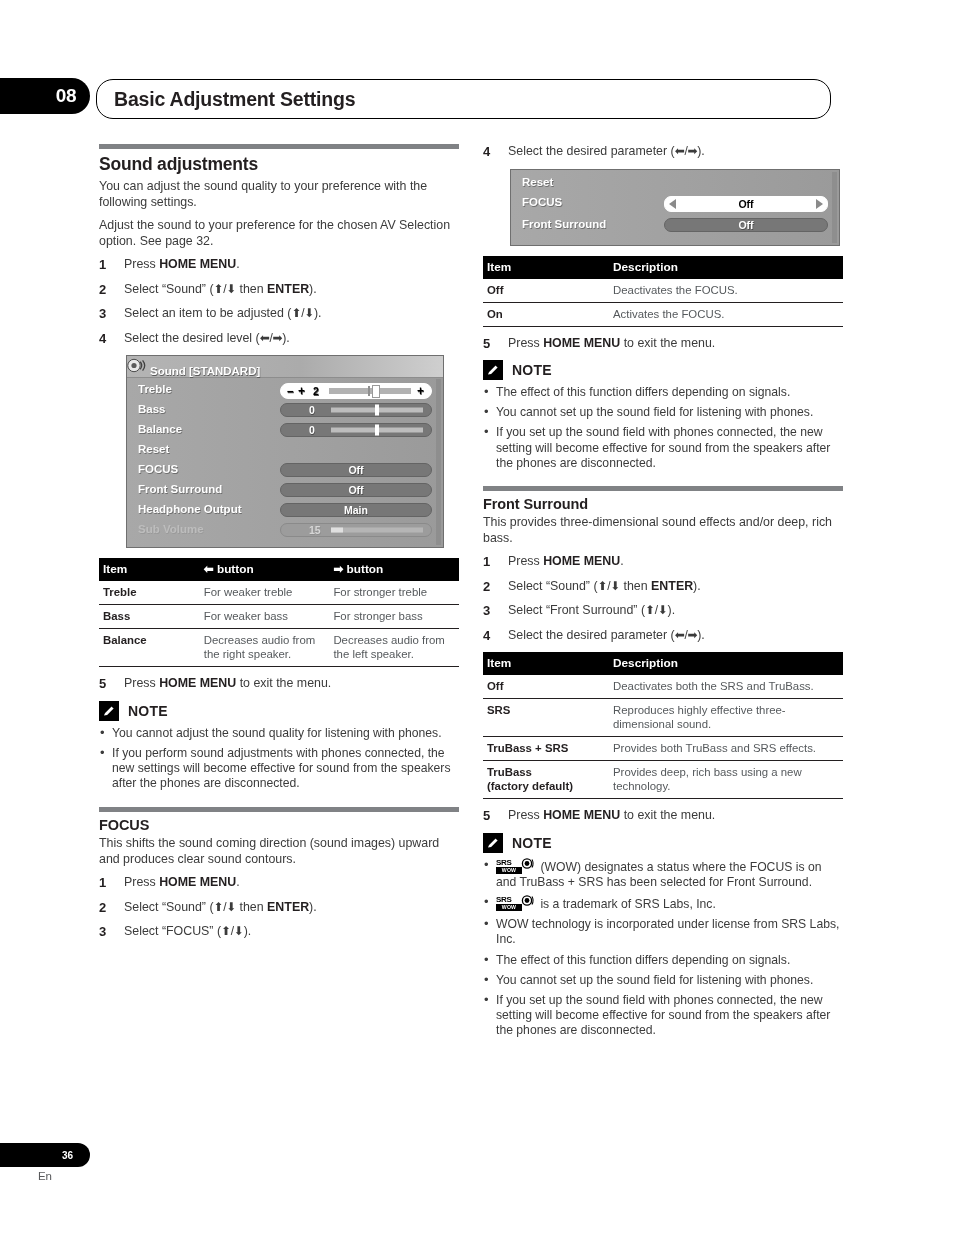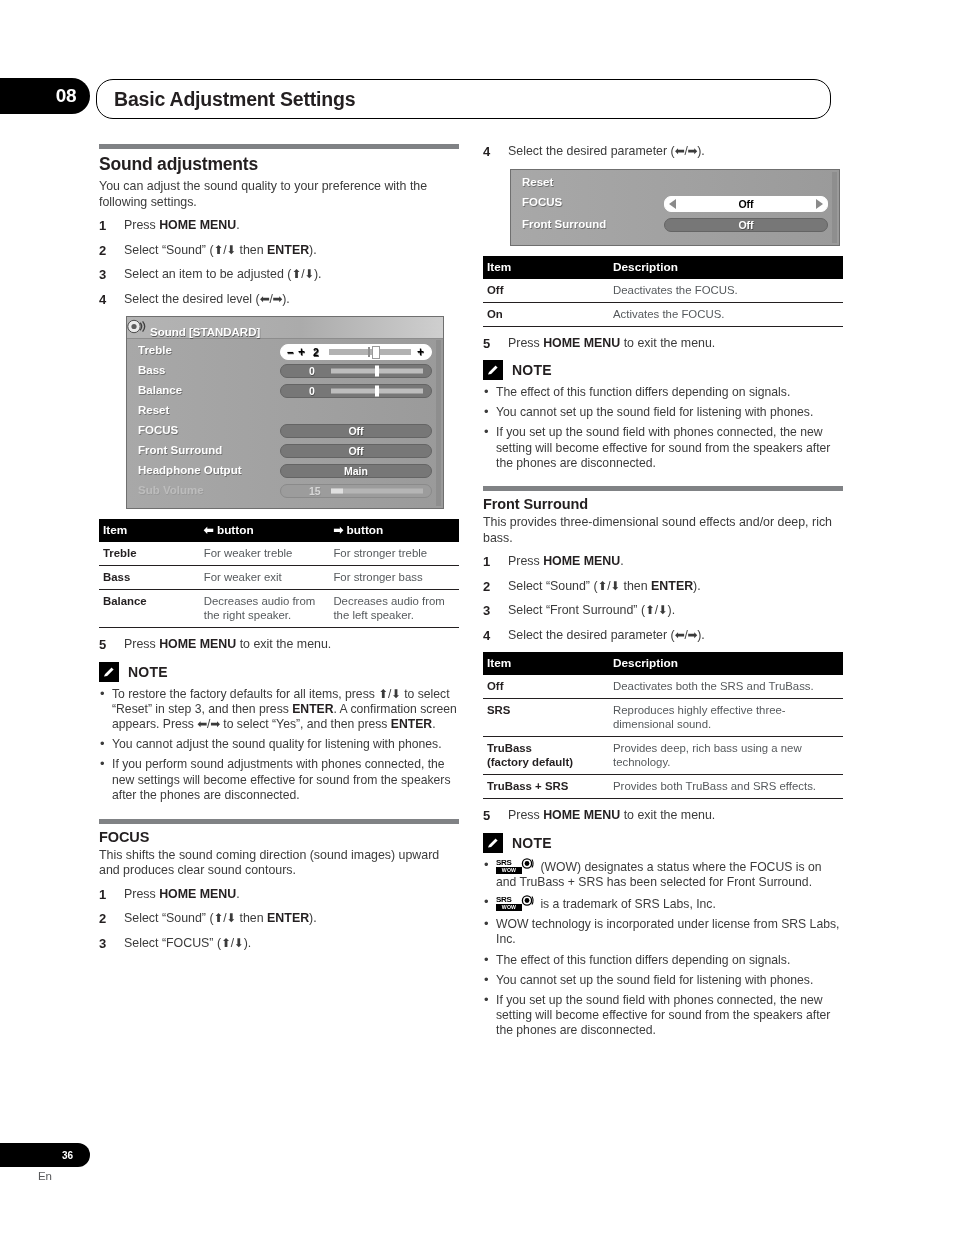--- a/index.html
+++ b/index.html
@@ -442,20 +442,21 @@
   <div class="chapter-title-pill">
     <span class="txt">Basic Adjustment Settings</span>
   </div>
 </div>
 
 <div class="col col-left">
 
   <div class="rule"></div>
   <h2 class="sec">Sound adjustments</h2>
   <p class="body">You can adjust the sound quality to your preference with the following settings.</p>
+  <p class="body">Adjust the sound to your preference for the chosen AV Selection option. See page 32.</p>
 
   <div class="steps">
       <div class="step">
         <span class="num">1</span>
         <span class="txt">Press <b>HOME MENU</b>.</span>
       </div>
       <div class="step">
         <span class="num">2</span>
         <span class="txt">Select “Sound” (<span class="arw">⬆/⬇</span> then <b>ENTER</b>).</span>
       </div>
@@ -564,21 +565,21 @@
       </tr>
     </thead>
     <tbody>
         <tr>
           <td class="item">Treble</td>
           <td class="">For weaker treble</td>
           <td class="">For stronger treble</td>
         </tr>
         <tr>
           <td class="item">Bass</td>
-          <td class="">For weaker exit</td>
+          <td class="">For weaker bass</td>
           <td class="">For stronger bass</td>
         </tr>
         <tr>
           <td class="item">Balance</td>
           <td class="">Decreases audio from the right speaker.</td>
           <td class="">Decreases audio from the left speaker.</td>
         </tr>
       </tbody>
   </table>
 
@@ -590,21 +591,20 @@
   <div class="note-head">
     <span class="note-icon">
       <svg width="14" height="14" viewBox="0 0 14 14">
         <path d="M2 11.6 L3.1 8.9 L9.6 2.4 L11.6 4.4 L5.1 10.9 Z" fill="#ffffff"></path>
         <path d="M9.9 2.1 L11.9 4.1" stroke="#000" stroke-width="0.9"></path>
       </svg>
     </span>
     <span class="note-title">NOTE</span>
   </div>
   <ul class="note-list">
-      <li>To restore the factory defaults for all items, press <span class="arw">⬆/⬇</span> to select “Reset” in step 3, and then press <b>ENTER</b>. A confirmation screen appears. Press <span class="arw">⬅/➡</span> to select “Yes”, and then press <b>ENTER</b>.</li>
       <li>You cannot adjust the sound quality for listening with phones.</li>
       <li>If you perform sound adjustments with phones connected, the new settings will become effective for sound from the speakers after the phones are disconnected.</li>
     </ul>
 
   <div class="rule" style="margin-top:16px;"></div>
   <h3 class="sub">FOCUS</h3>
   <p class="body">This shifts the sound coming direction (sound images) upward and produces clear sound contours.</p>
   <div class="steps">
       <div class="step">
         <span class="num">1</span>
@@ -723,26 +723,26 @@
     <tbody>
         <tr>
           <td class="item">Off</td>
           <td class="">Deactivates both the SRS and TruBass.</td>
         </tr>
         <tr>
           <td class="item">SRS</td>
           <td class="">Reproduces highly effective three-dimensional sound.</td>
         </tr>
         <tr>
+          <td class="item">TruBass + SRS</td>
+          <td class="">Provides both TruBass and SRS effects.</td>
+        </tr>
+        <tr>
           <td class="item">TruBass<br>(factory default)</td>
           <td class="">Provides deep, rich bass using a new technology.</td>
-        </tr>
-        <tr>
-          <td class="item">TruBass + SRS</td>
-          <td class="">Provides both TruBass and SRS effects.</td>
         </tr>
       </tbody>
   </table>
 
   <div class="step">
     <span class="num">5</span>
     <span class="txt">Press <b>HOME MENU</b> to exit the menu.</span>
   </div>
 
   <div class="note-head">

